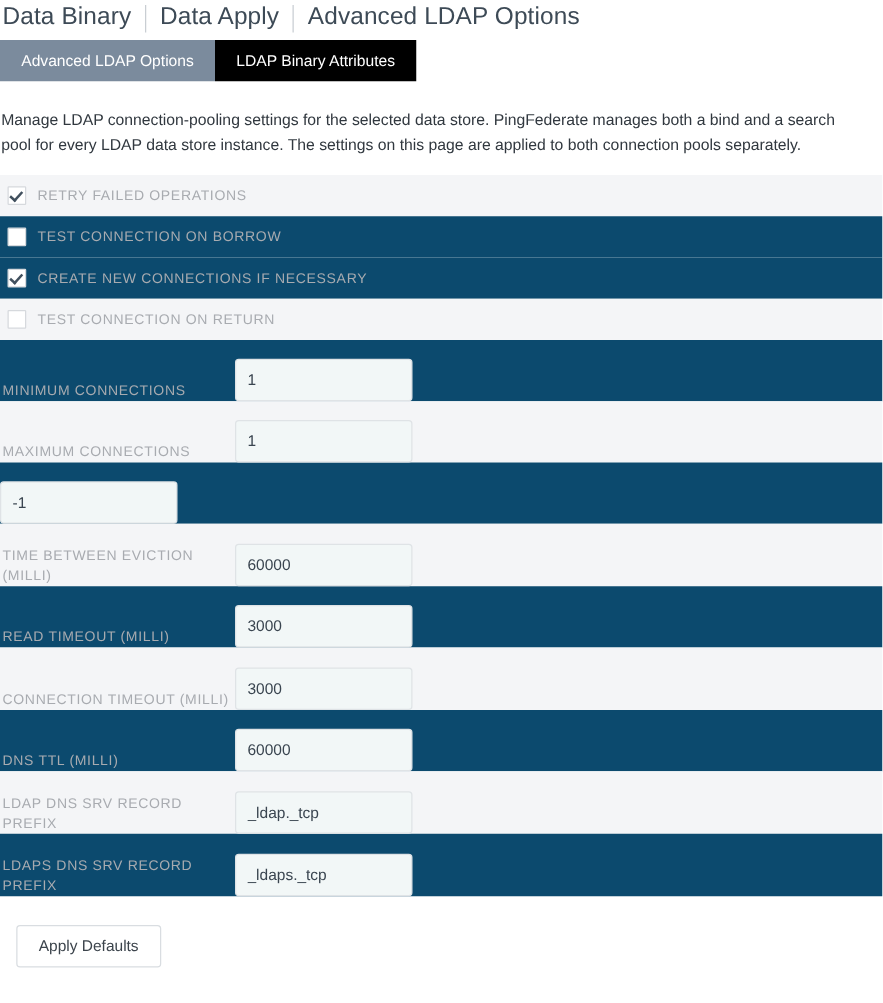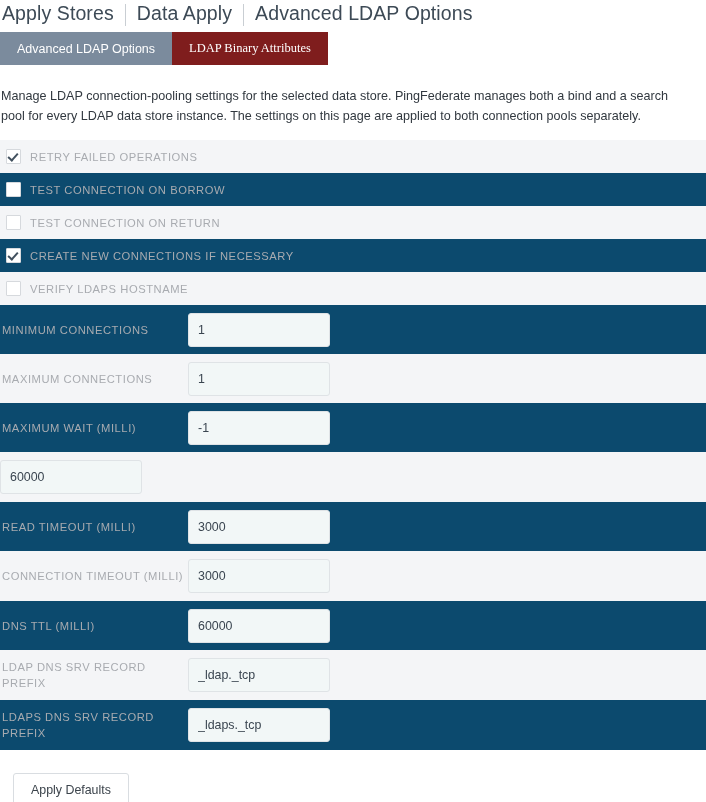--- a/index.html
+++ b/index.html
@@ -53,22 +53,21 @@
     color: #ffffff;
     padding: 0 17px;
     box-sizing: border-box;
     height: 33px;
     user-select: none;
   }
   .tab.active {
     background: #7b8b9d;
   }
   .tab.inactive {
-    background: #7f1d1d;
-    font-family: Liberation Serif, serif;
+    background: #000000;
   }
 
   
   .intro {
     font-size: 12.6px;
     line-height: 19.5px;
     color: #31383f;
     padding: 22px 14px 0 1px;
     max-width: 704px;
   }
@@ -82,21 +81,21 @@
     display: flex;
     align-items: center;
     width: 706px;
     box-sizing: border-box;
     min-height: 33px;
   }
   .row.shaded { background: #f4f5f7; }
   .row.plain  { background: #0c4a6e; }
 
   .row.check-row { height: 33px; }
-  .row.field-row { height: 49px; }
+  .row.field-row { height: 49px; align-items: flex-end; }
   .row.field-row.tall { height: 50px; }
 
   
   .cb-cell {
     width: 30px;
     flex: 0 0 30px;
     display: flex;
     align-items: center;
     justify-content: flex-start;
     padding-left: 6px;
@@ -175,21 +174,21 @@
     border-radius: 3px;
     padding: 9px 17px;
     cursor: pointer;
     line-height: 14px;
   }
 </style>
 </head>
 <body>
 
 <div class="breadcrumb" id="breadcrumb">
-    <span class="crumb">Apply Stores</span>
+    <span class="crumb">Data Binary</span>
     <span class="sep"></span>
     <span class="crumb">Data Apply</span>
     <span class="sep"></span>
     <span class="crumb">Advanced LDAP Options</span>
   </div>
 
 <div class="tabbar" id="tabbar">
     <div class="tab active">Advanced LDAP Options</div>
     <div class="tab inactive">LDAP Binary Attributes</div>
   </div>
@@ -202,57 +201,51 @@
         <span class="checkbox checked"></span>
       </div>
       <span class="cb-label">RETRY FAILED OPERATIONS</span>
     </div>
     <div class="row check-row plain">
       <div class="cb-cell">
         <span class="checkbox"></span>
       </div>
       <span class="cb-label">TEST CONNECTION ON BORROW</span>
     </div>
+    <div class="row check-row plain">
+      <div class="cb-cell">
+        <span class="checkbox checked"></span>
+      </div>
+      <span class="cb-label">CREATE NEW CONNECTIONS IF NECESSARY</span>
+    </div>
     <div class="row check-row shaded">
       <div class="cb-cell">
         <span class="checkbox"></span>
       </div>
       <span class="cb-label">TEST CONNECTION ON RETURN</span>
     </div>
-    <div class="row check-row plain">
-      <div class="cb-cell">
-        <span class="checkbox checked"></span>
-      </div>
-      <span class="cb-label">CREATE NEW CONNECTIONS IF NECESSARY</span>
-    </div>
-    <div class="row check-row shaded">
-      <div class="cb-cell">
-        <span class="checkbox"></span>
-      </div>
-      <span class="cb-label">VERIFY LDAPS HOSTNAME</span>
-    </div>
     <div class="row field-row plain">
       <div class="lbl-cell">
         <div class="fld-label">MINIMUM CONNECTIONS</div>
       </div>
       <div class="inp-cell"><input type="text" class="txt" value="1" style=""></div>
     </div>
     <div class="row field-row shaded">
       <div class="lbl-cell">
         <div class="fld-label">MAXIMUM CONNECTIONS</div>
       </div>
       <div class="inp-cell"><input type="text" class="txt" value="1" style=""></div>
     </div>
     <div class="row field-row plain">
-      <div class="lbl-cell">
-        <div class="fld-label">MAXIMUM WAIT (MILLI)</div>
-      </div>
       <div class="inp-cell"><input type="text" class="txt" value="-1" style=""></div>
     </div>
     <div class="row field-row tall shaded">
+      <div class="lbl-cell">
+        <div class="fld-label">TIME BETWEEN EVICTION (MILLI)</div>
+      </div>
       <div class="inp-cell"><input type="text" class="txt" value="60000" style=""></div>
     </div>
     <div class="row field-row plain">
       <div class="lbl-cell">
         <div class="fld-label">READ TIMEOUT (MILLI)</div>
       </div>
       <div class="inp-cell"><input type="text" class="txt" value="3000" style=""></div>
     </div>
     <div class="row field-row tall shaded">
       <div class="lbl-cell">

